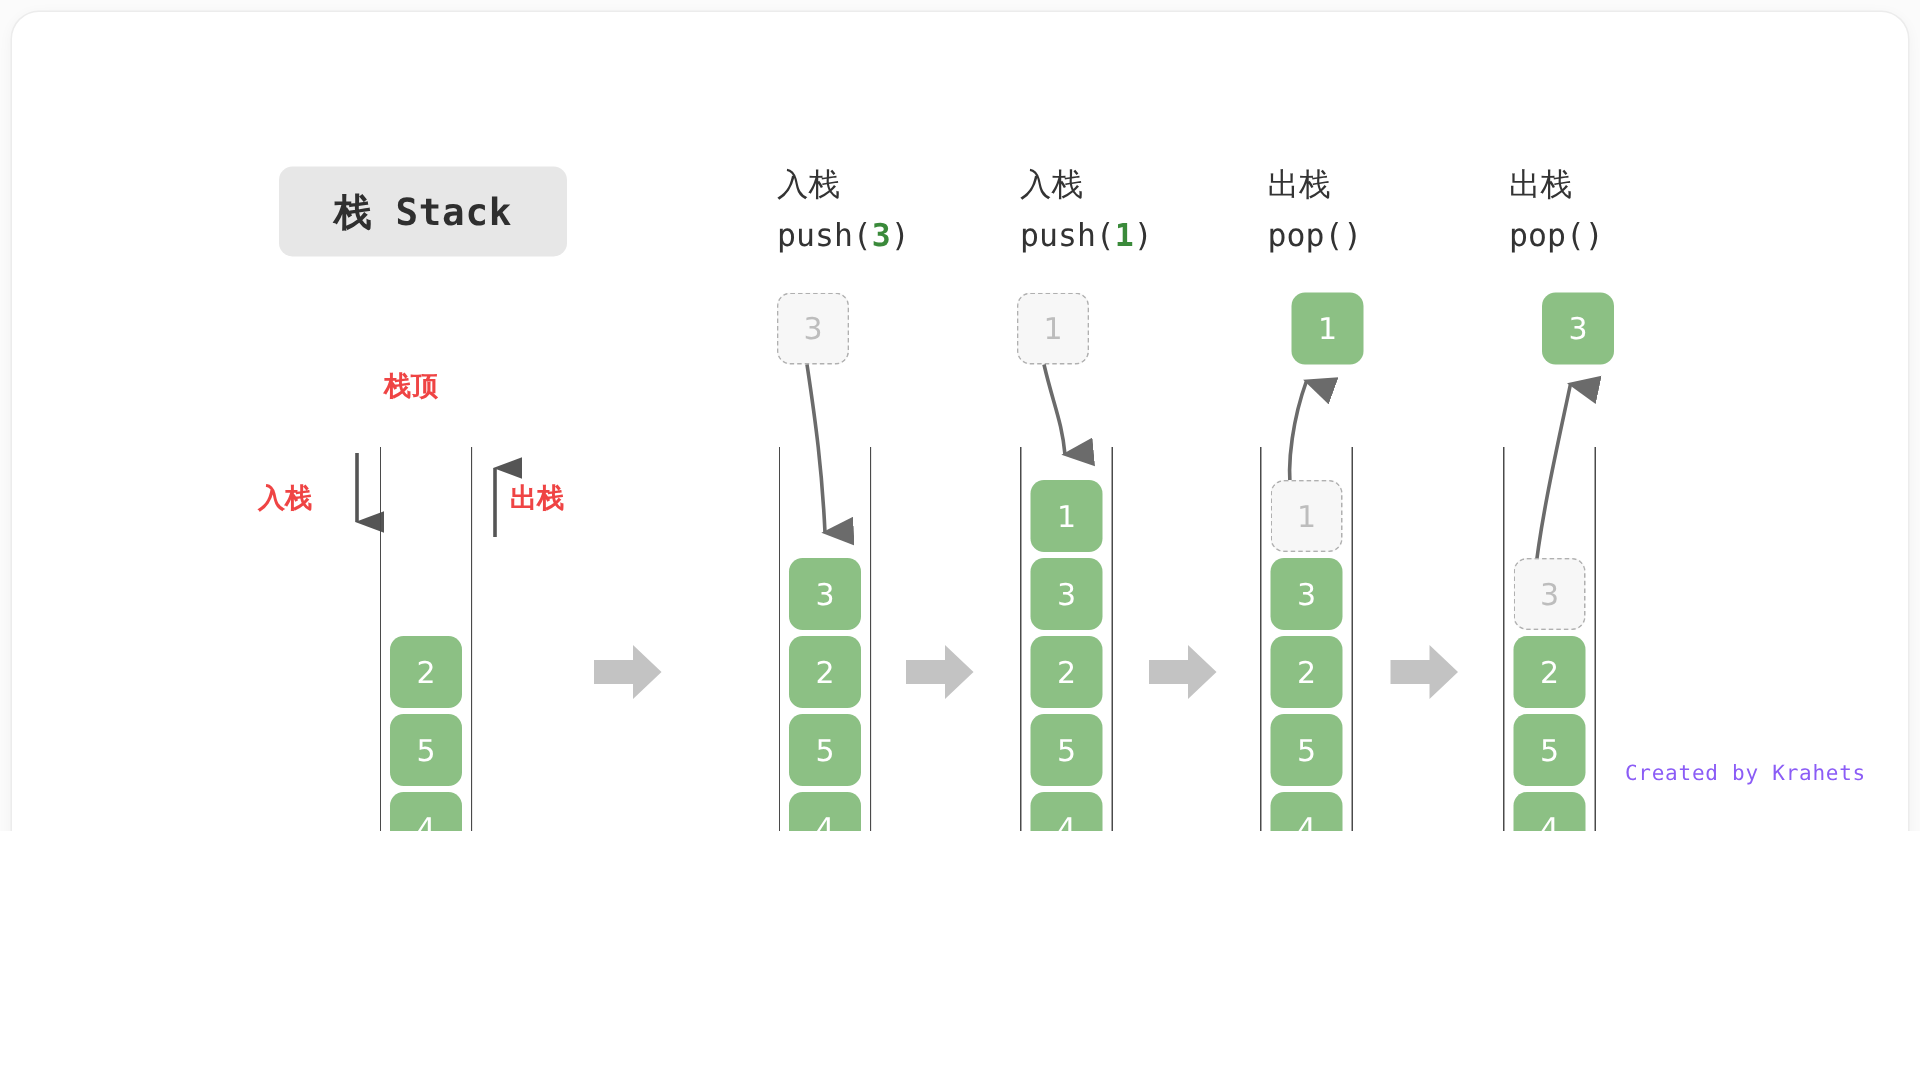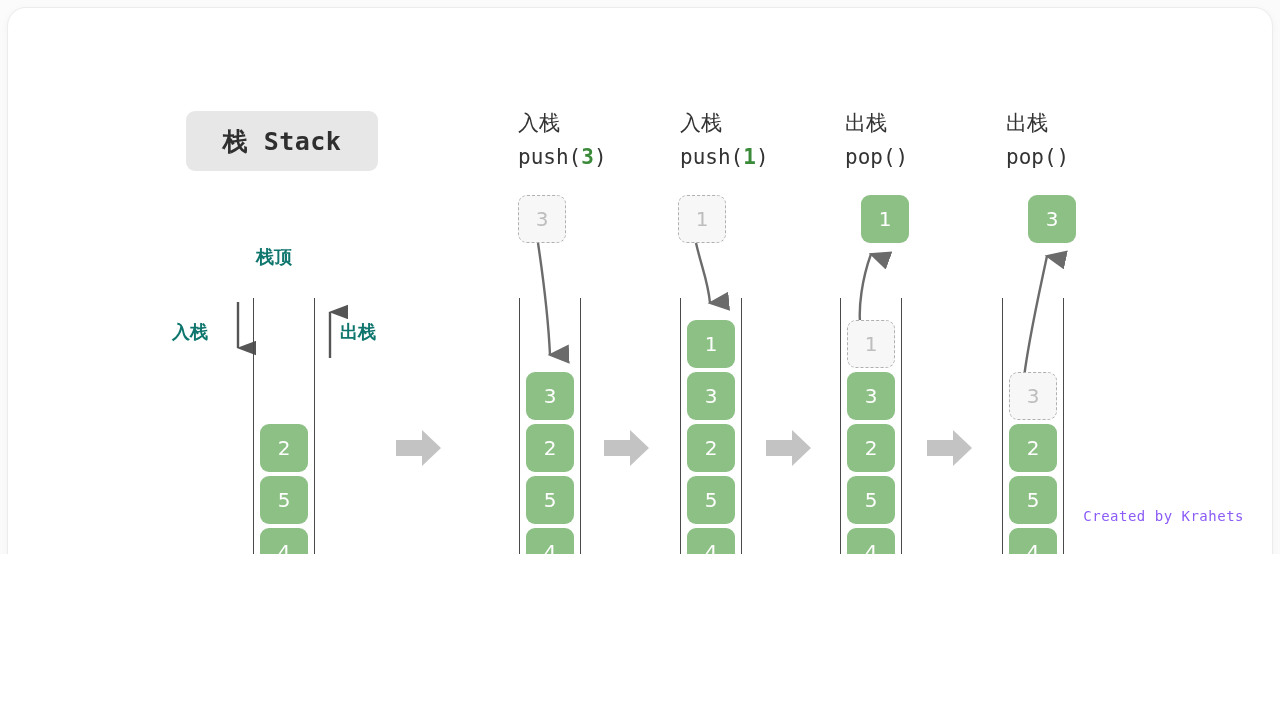--- a/index.html
+++ b/index.html
@@ -45,21 +45,21 @@
     font-weight: bold;
     color: #2f2f2f;
     letter-spacing: 0.5px;
   }
 
   
   .cn-label {
     font-family: "DejaVu Sans", sans-serif;
     font-size: 18px;
     font-weight: bold;
-    color: #0f766e;
+    color: #ef4444;
     white-space: nowrap;
   }
 
   
   .col-head {
     font-family: "DejaVu Sans Mono", monospace;
     font-size: 21px;
     color: #333333;
     line-height: 34px;
     white-space: nowrap;

